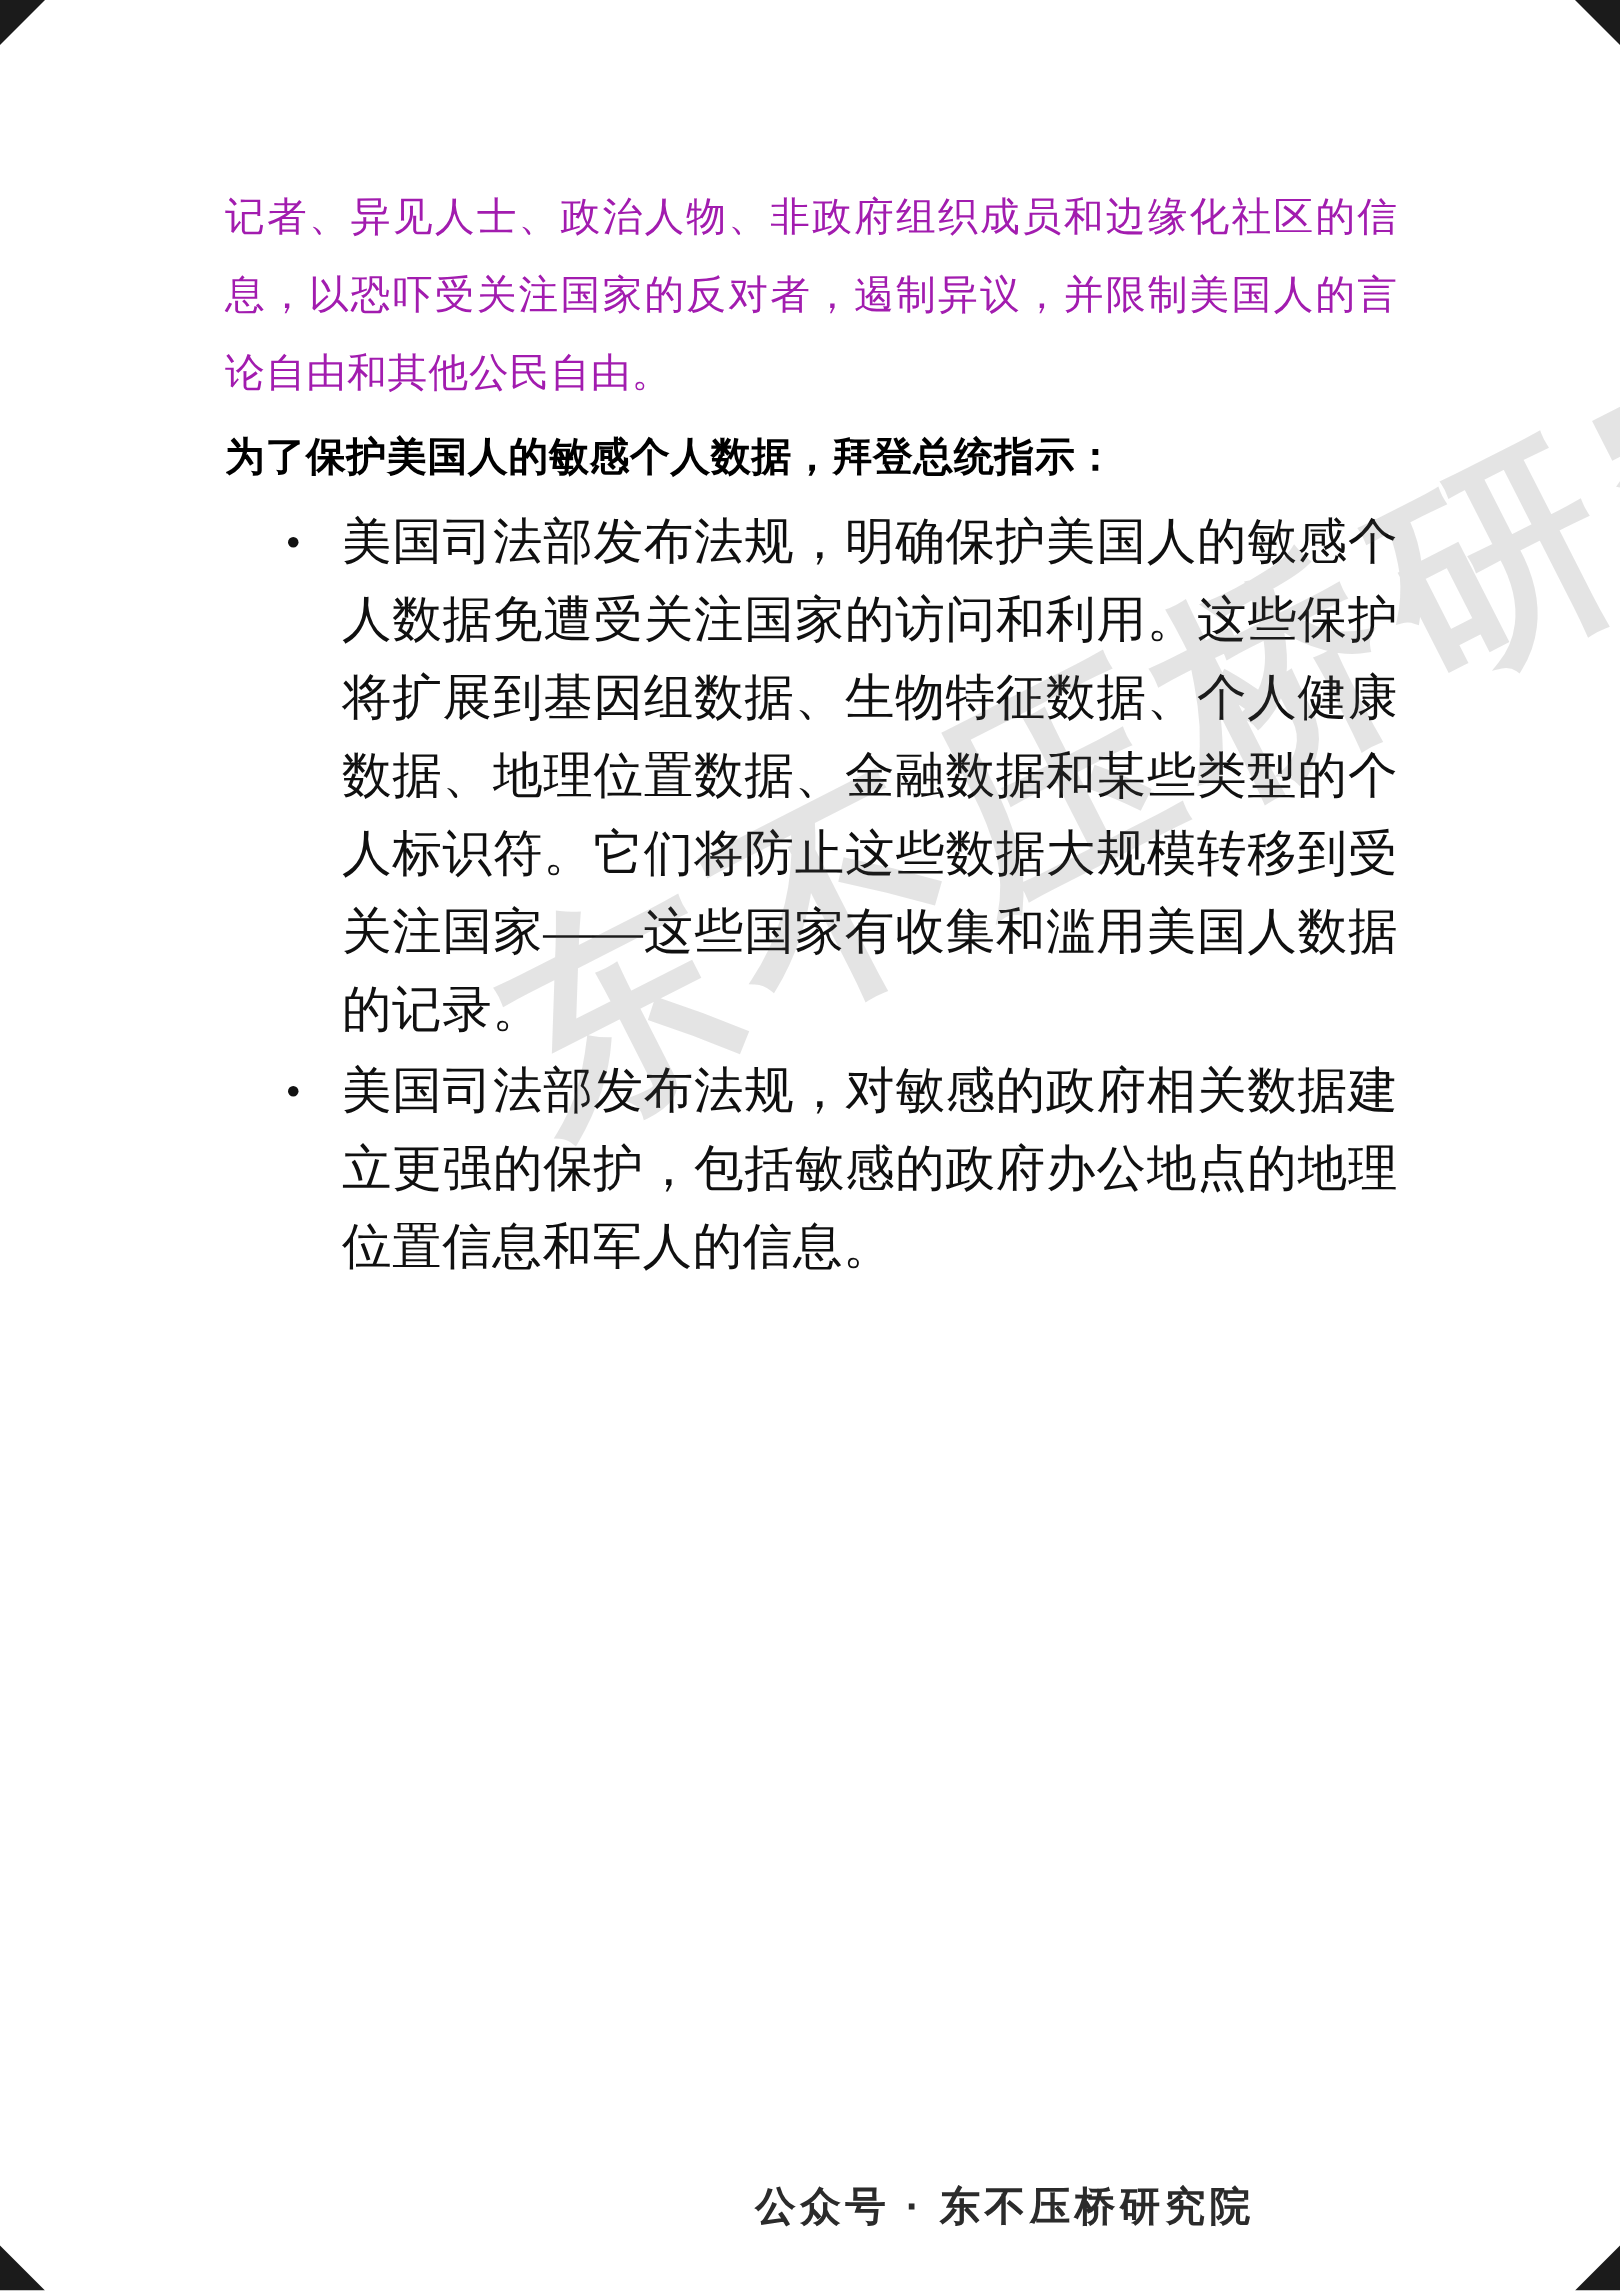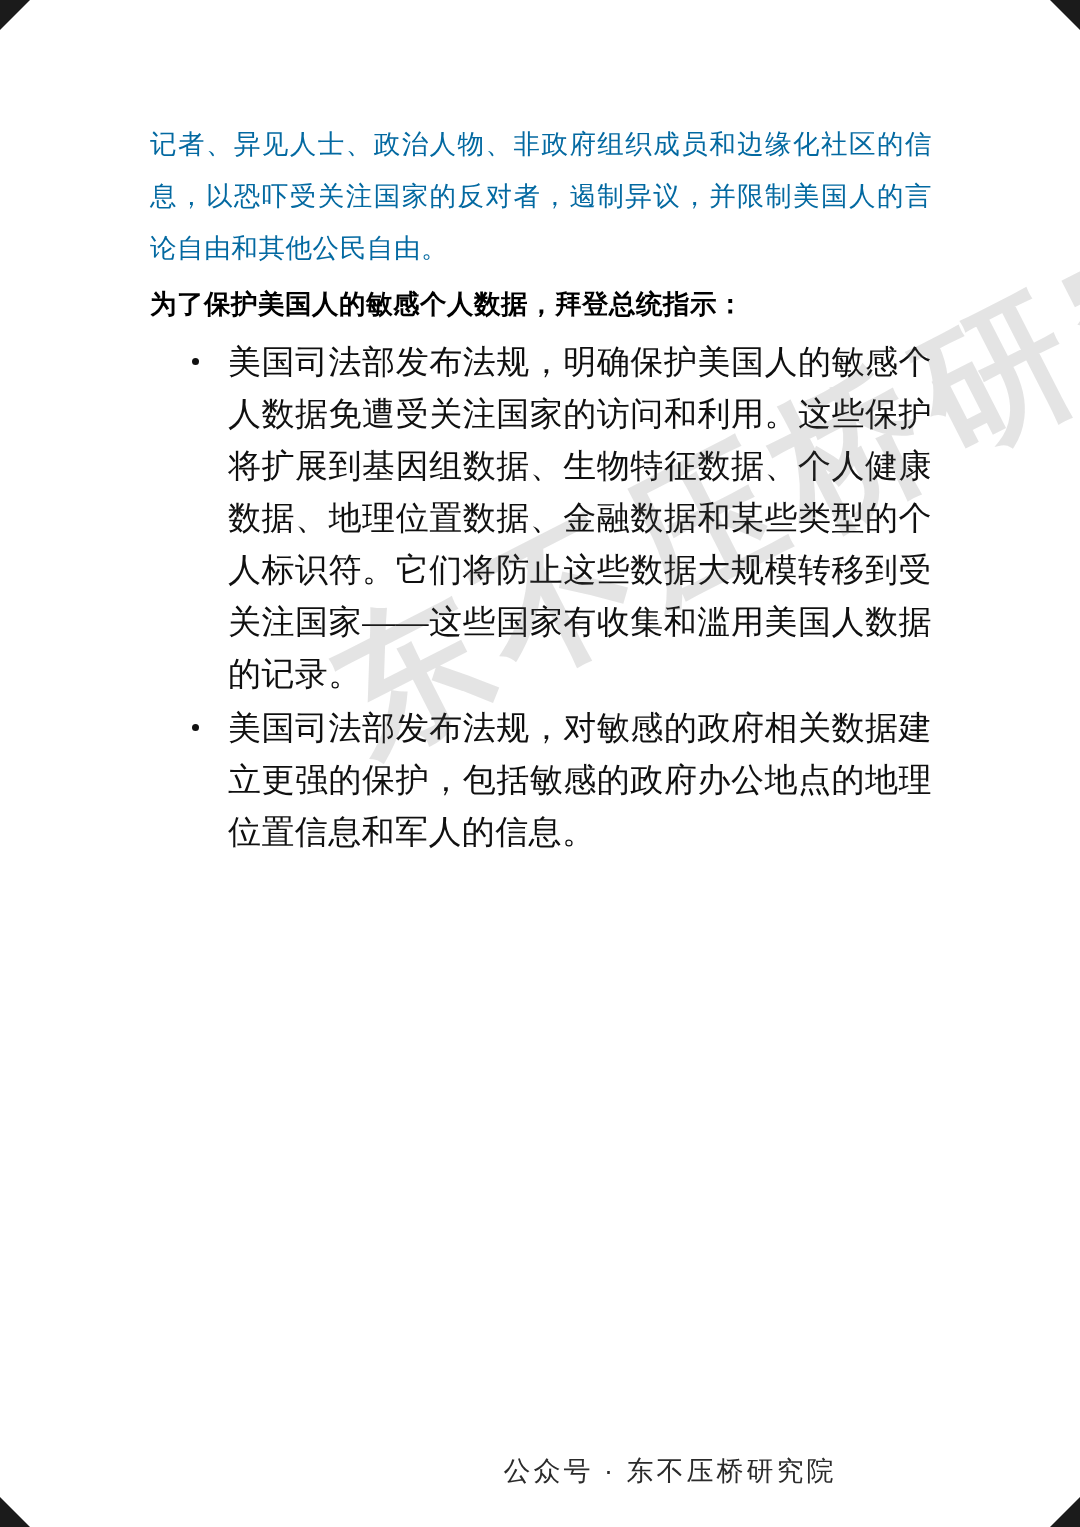--- a/index.html
+++ b/index.html
@@ -26,21 +26,21 @@
     top: 118px;
     width: 782px;
   }
   .para {
     font-size: 26.5px;
     line-height: 52px;
     letter-spacing: 0.6px;
     text-align: justify;
     text-justify: inter-ideograph;
     margin: 0 0 4px 0;
-    color: #0369a1;
+    color: #a21caf;
   }
   .heading {
     font-size: 26.5px;
     line-height: 52px;
     letter-spacing: 0.5px;
     font-weight: bold;
     margin: 6px 0 4px 0;
     color: #000000;
     font-family: Liberation Mono, monospace;
   }
@@ -89,21 +89,21 @@
     left: 0;
     right: 0;
     bottom: 38px;
     text-align: center;
     padding-right: 40px;
   }
   .footer-text {
     display: inline-block;
     font-family: "Liberation Sans", sans-serif;
     font-size: 27px;
-    font-weight: normal;
+    font-weight: bold;
     letter-spacing: 3px;
     color: #2b2b2b;
     padding-left: 300px;
     text-align: right;
   }
   .corner {
     position: absolute;
     width: 0;
     height: 0;
   }

